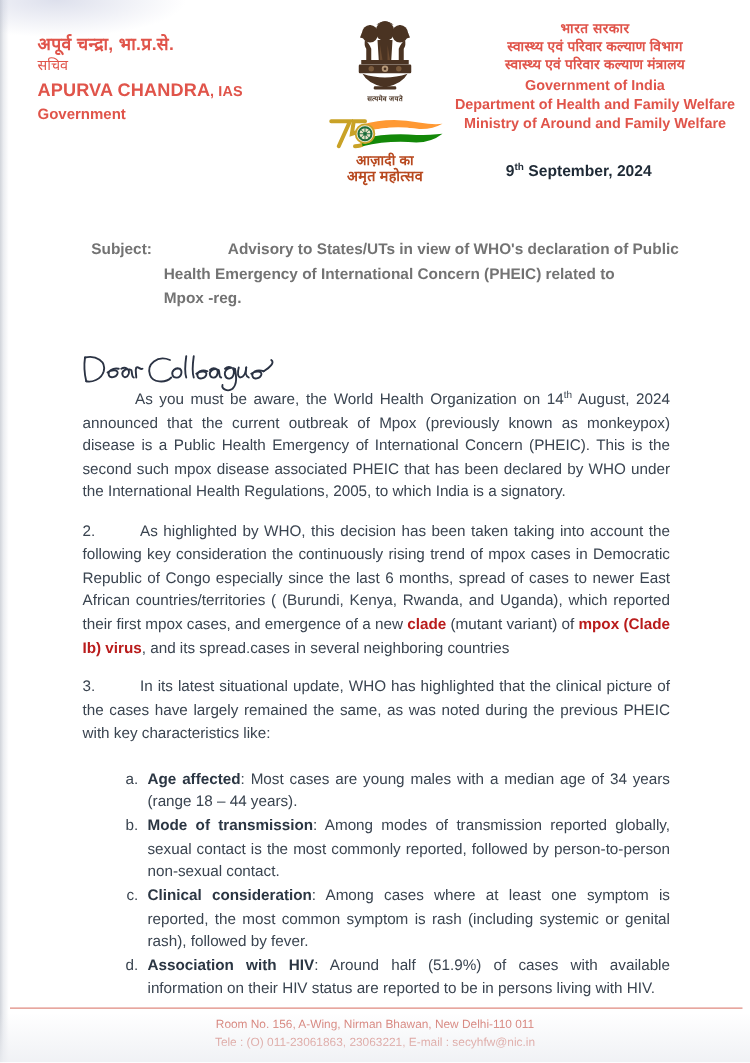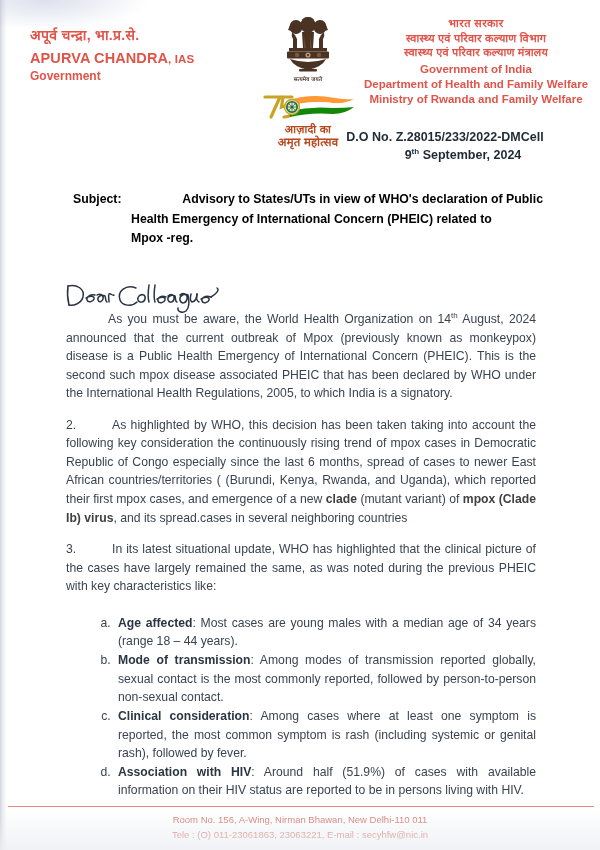--- a/index.html
+++ b/index.html
@@ -147,21 +147,21 @@
     padding-left: 36px;
   }
   .do-date sup { font-size: 8px; }
 
   
   .subject {
     position: absolute;
     left: 73px;
     top: 190px;
     width: 470px;
-    color: #000000;
+    color: #737373;
     font-size: 12.3px;
     font-weight: bold;
     line-height: 1.6;
     text-align: justify;
   }
   .subject-l2, .subject-l3 { padding-left: 58px; }
   .subject-l1, .subject-l2 {
     display: flex;
     justify-content: space-between;
   }
@@ -182,21 +182,21 @@
     width: 470px;
     color: #3a4450;
     font-size: 12.2px;
     line-height: 1.52;
     text-align: justify;
   }
   .para { margin: 0 0 13px 0; text-align: justify; }
   .para.p1 { text-indent: 42px; }
   .para .num { display: inline-block; width: 46px; }
   .para sup { font-size: 8px; }
-  .para b { font-weight: bold; color: #404040; }
+  .para b { font-weight: bold; color: #b91c1c; }
 
   ol.alpha {
     margin: 18px 0 0 0;
     padding-left: 48px;
     list-style-type: lower-alpha;
   }
   ol.alpha li {
     margin-bottom: 1px;
     text-align: justify;
     padding-left: 4px;
@@ -230,20 +230,21 @@
 
 <div class="page">
 
   <div class="scan-left-edge"></div>
   <div class="scan-top-tint"></div>
 
   <div class="header">
 
     <div class="sender-block">
       <div class="sender-hindi-name">अपूर्व चन्द्रा, भा.प्र.से.</div>
+      <div class="sender-hindi-desig">सचिव</div>
       <div class="sender-name"><span>APURVA CHANDRA</span><span class="ias">, IAS</span></div>
       <div class="sender-desig">Government</div>
     </div>
 
     <div class="emblem-col">
       <svg class="emblem" width="52" height="62" viewBox="0 0 52 62">
         <g fill="#4a3322">
 
           <ellipse cx="26" cy="13" rx="7.5" ry="8"></ellipse>
           <ellipse cx="14" cy="15" rx="6.5" ry="7"></ellipse>
@@ -301,25 +302,24 @@
         </div>
       </div>
     </div>
 
     <div class="org-block">
       <div class="org-hindi-1">भारत सरकार</div>
       <div class="org-hindi-2">स्वास्थ्य एवं परिवार कल्याण विभाग</div>
       <div class="org-hindi-3">स्वास्थ्य एवं परिवार कल्याण मंत्रालय</div>
       <div class="org-en-1">Government of India</div>
       <div class="org-en-2">Department of Health and Family Welfare</div>
-      <div class="org-en-3">Ministry of Rwanda and Family Welfare</div>
+      <div class="org-en-3">Ministry of Around and Family Welfare</div>
     </div>
 
     <div class="do-block">
-      <div class="do-no">D.O No. Z.28015/233/2022-DMCell</div>
       <div class="do-date"><span>9</span><sup>th</sup><span> September, 2024</span></div>
     </div>
   </div>
 
   <div class="subject">
     <div class="subject-l1">
       <span>Subject:</span>
       <span>Advisory to States/UTs in view of WHO's declaration of Public</span>
     </div>
     <div class="subject-l2 subject-indent" style="display:block;">Health Emergency of International Concern (PHEIC) related to</div>

